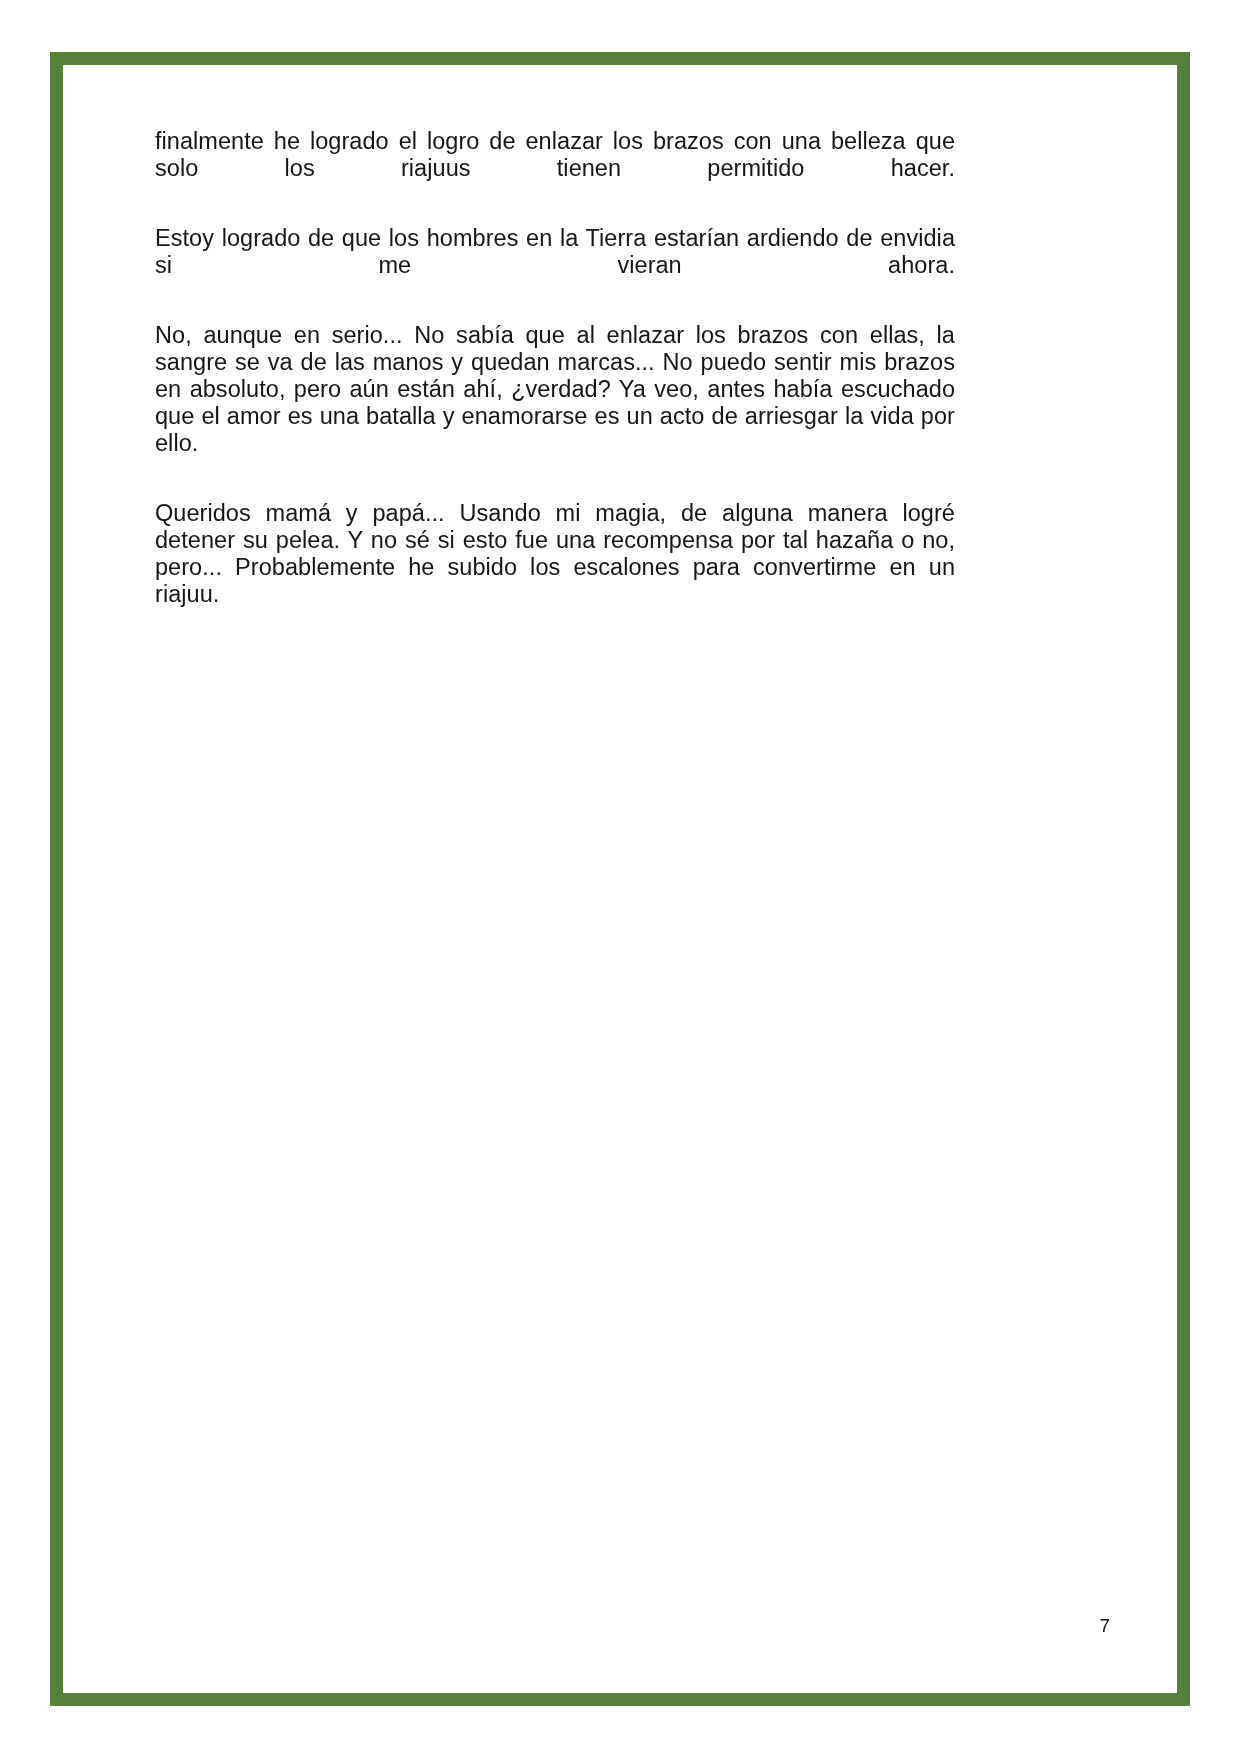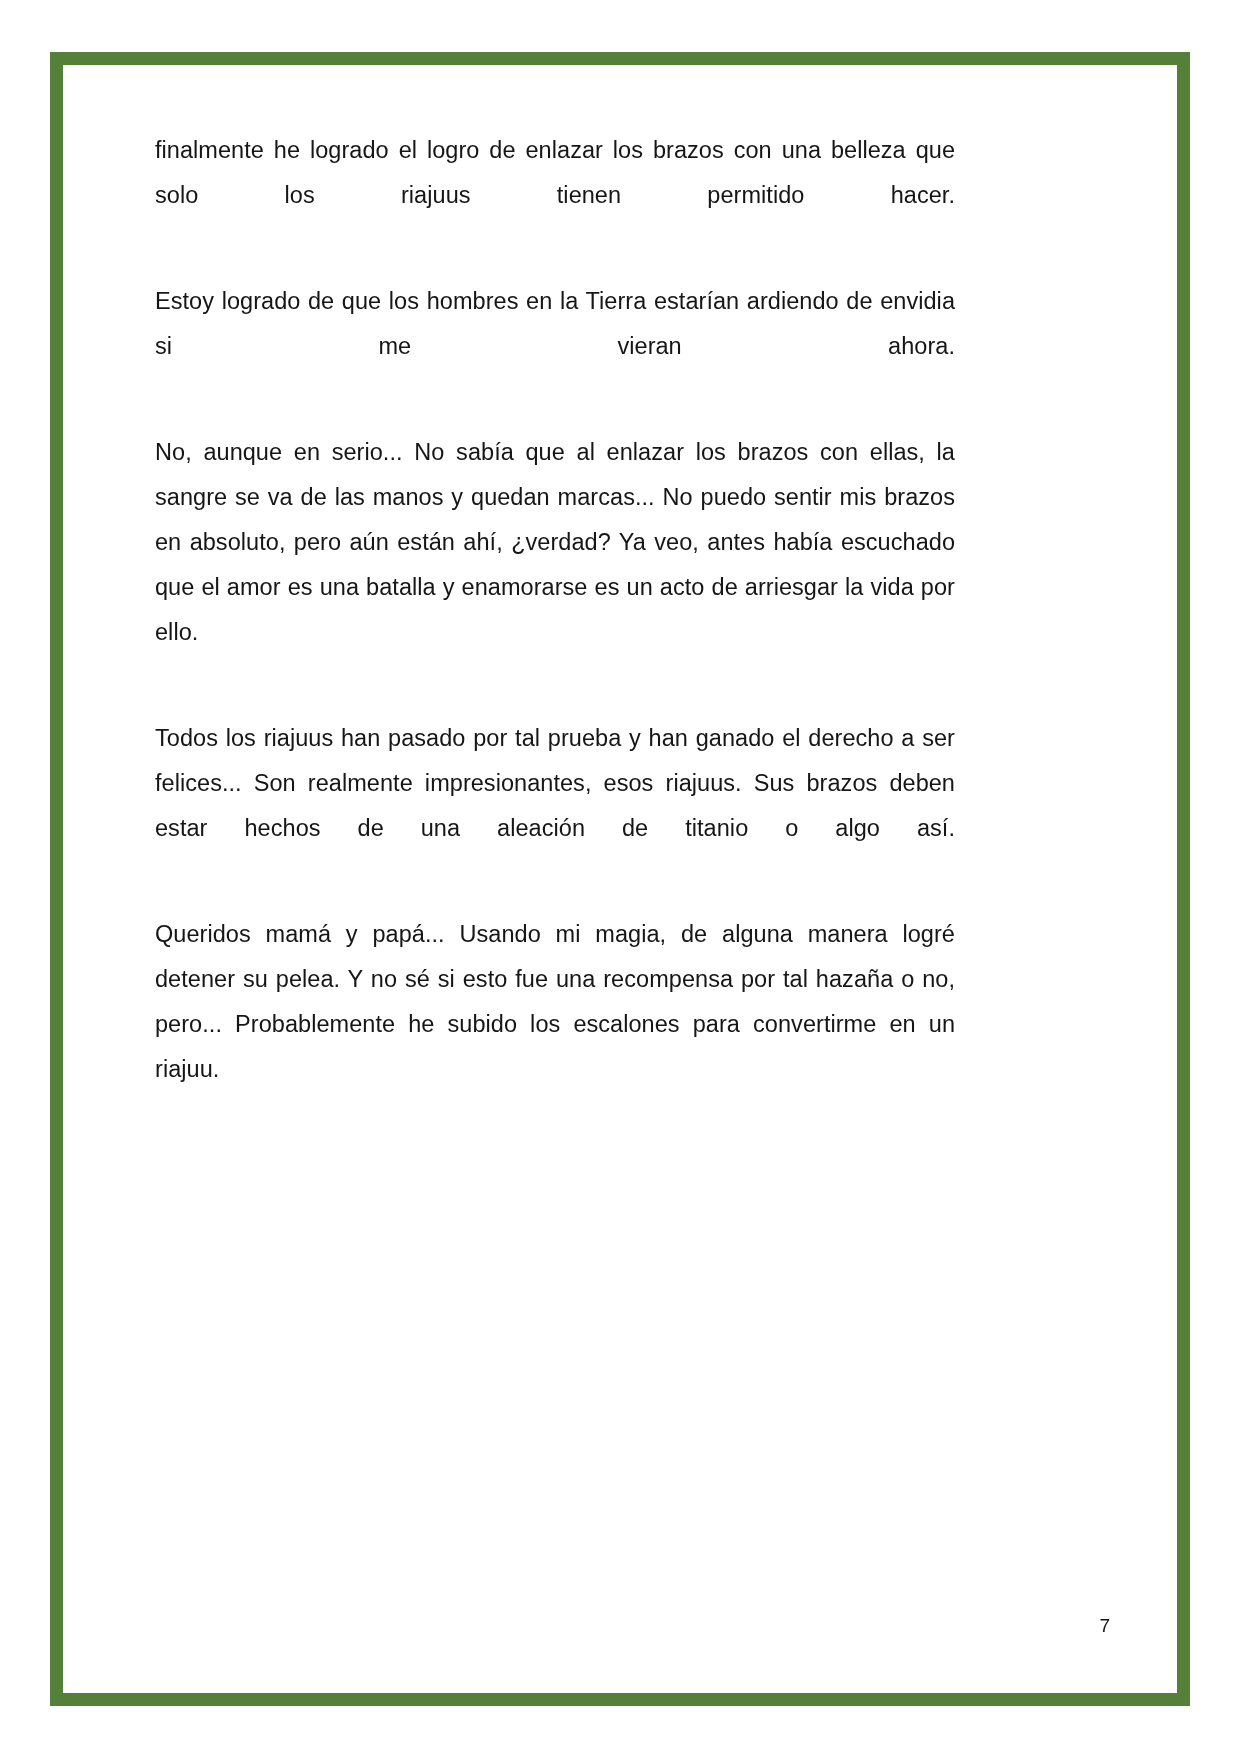--- a/index.html
+++ b/index.html
@@ -41,21 +41,21 @@
   .content {
     position: absolute;
     left: 155px;
     top: 128px;
     width: 800px;
   }
 
   .para {
     margin: 0 0 16px 0;
     font-size: 23.5px;
-    line-height: 45px;
+    line-height: 27px;
     color: #161616;
     text-align: justify;
     text-justify: inter-word;
     letter-spacing: 0.05px;
     word-spacing: 0.2px;
   }
   .para:last-child {
     margin-bottom: 0;
   }
   
@@ -81,19 +81,18 @@
 <body>
 
 <div class="page">
 
   <div class="page-frame"></div>
 
   <div class="content">
     <p class="para">finalmente he logrado el logro de enlazar los brazos con una belleza que solo los riajuus tienen permitido hacer.</p>
     <p class="para">Estoy logrado de que los hombres en la Tierra estarían ardiendo de envidia si me vieran ahora.</p>
     <p class="para">No, aunque en serio... No sabía que al enlazar los brazos con ellas, la sangre se va de las manos y quedan marcas... No puedo sentir mis brazos en absoluto, pero aún están ahí, ¿verdad? Ya veo, antes había escuchado que el amor es una batalla y enamorarse es un acto de arriesgar la vida por ello.</p>
-    <p class="para">Todos los riajuus han pasado por tal prueba y han ganado el derecho a ser felices... Son realmente impresionantes, esos riajuus. Sus brazos deben estar hechos de una aleación de titanio o algo así.</p>
     <p class="para">Queridos mamá y papá... Usando mi magia, de alguna manera logré detener su pelea. Y no sé si esto fue una recompensa por tal hazaña o no, pero... Probablemente he subido los escalones para convertirme en un riajuu.</p>
   </div>
 
   <div class="page-number">7</div>
 
 </div>
 
 </body></html>

